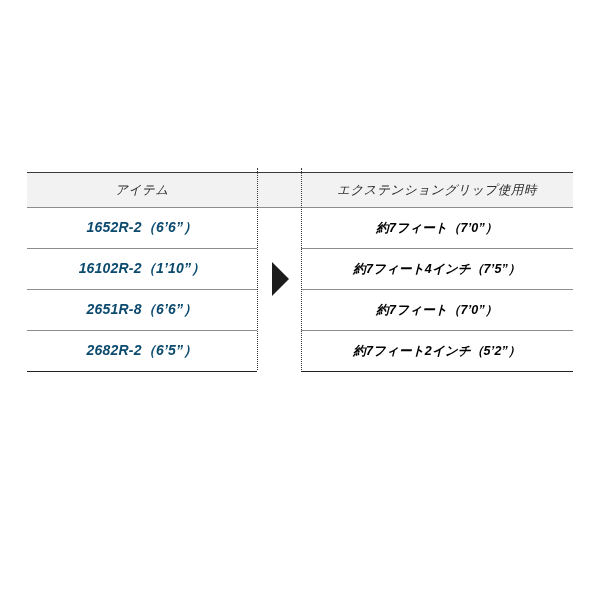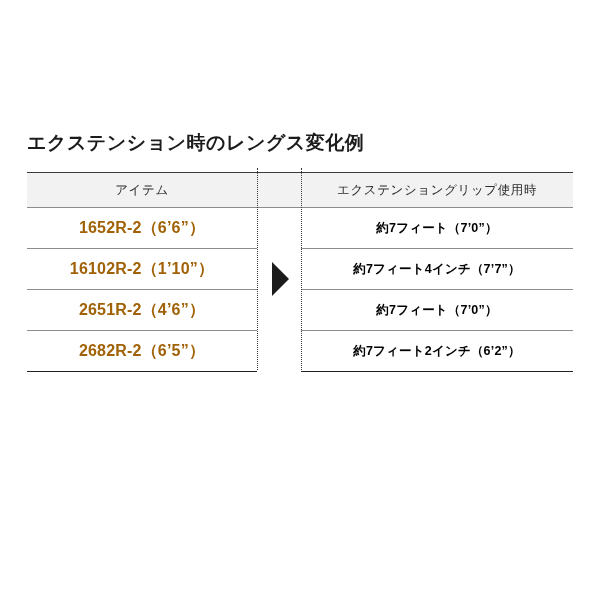--- a/index.html
+++ b/index.html
@@ -52,20 +52,21 @@
     table-layout: fixed;
   }
 
   table.spec th,
   table.spec td {
     padding: 0;
     margin: 4px;
     text-align: center;
     vertical-align: middle;
     height: 38px;
+    font-style: italic;
   }
 
   
   col.c-item  { width: 230px; }
   col.c-gap   { width: 44px;  }
   col.c-value { width: 272px; }
 
   
   tr.head th {
     background: #f2f2f2;
@@ -90,23 +91,23 @@
   }
   tr.body:last-child td {
     border-bottom: 1.6px solid #222222;
   }
   tr.body td.gap {
     border-bottom: none;
     position: relative;
   }
 
   td.item {
-    font-size: 16px;
+    font-size: 14px;
     font-weight: 700;
-    color: #a16207;
+    color: #0c4a6e;
     letter-spacing: 0.2px;
     white-space: nowrap;
   }
 
   td.value {
     font-size: 12.5px;
     font-weight: 700;
     color: #000000;
     letter-spacing: 0.2px;
     white-space: nowrap;
@@ -133,21 +134,20 @@
     border-top: 17px solid transparent;
     border-bottom: 17px solid transparent;
     border-left: 17px solid #1c1c1c;
   }
 </style>
 </head>
 <body>
 
 <div id="canvas">
 
-  <div class="title">エクステンション時のレングス変化例</div>
 
   <div class="table-wrap">
 
     <table class="spec">
       <colgroup>
         <col class="c-item">
         <col class="c-gap">
         <col class="c-value">
       </colgroup>
       <thead>
@@ -159,31 +159,31 @@
       </thead>
       <tbody>
         <tr class="body">
           <td class="item">1652R-2（6’6”）</td>
           <td class="gap"></td>
           <td class="value">約7フィート（7’0”）</td>
         </tr>
         <tr class="body">
           <td class="item">16102R-2（1’10”）</td>
           <td class="gap"></td>
-          <td class="value">約7フィート4インチ（7’7”）</td>
+          <td class="value">約7フィート4インチ（7’5”）</td>
         </tr>
         <tr class="body">
-          <td class="item">2651R-2（4’6”）</td>
+          <td class="item">2651R-8（6’6”）</td>
           <td class="gap"></td>
           <td class="value">約7フィート（7’0”）</td>
         </tr>
         <tr class="body">
           <td class="item">2682R-2（6’5”）</td>
           <td class="gap"></td>
-          <td class="value">約7フィート2インチ（6’2”）</td>
+          <td class="value">約7フィート2インチ（5’2”）</td>
         </tr>
       </tbody>
     </table>
 
     <div class="dotted left"></div>
     <div class="dotted right"></div>
 
     <div class="arrow"></div>
 
   </div>

